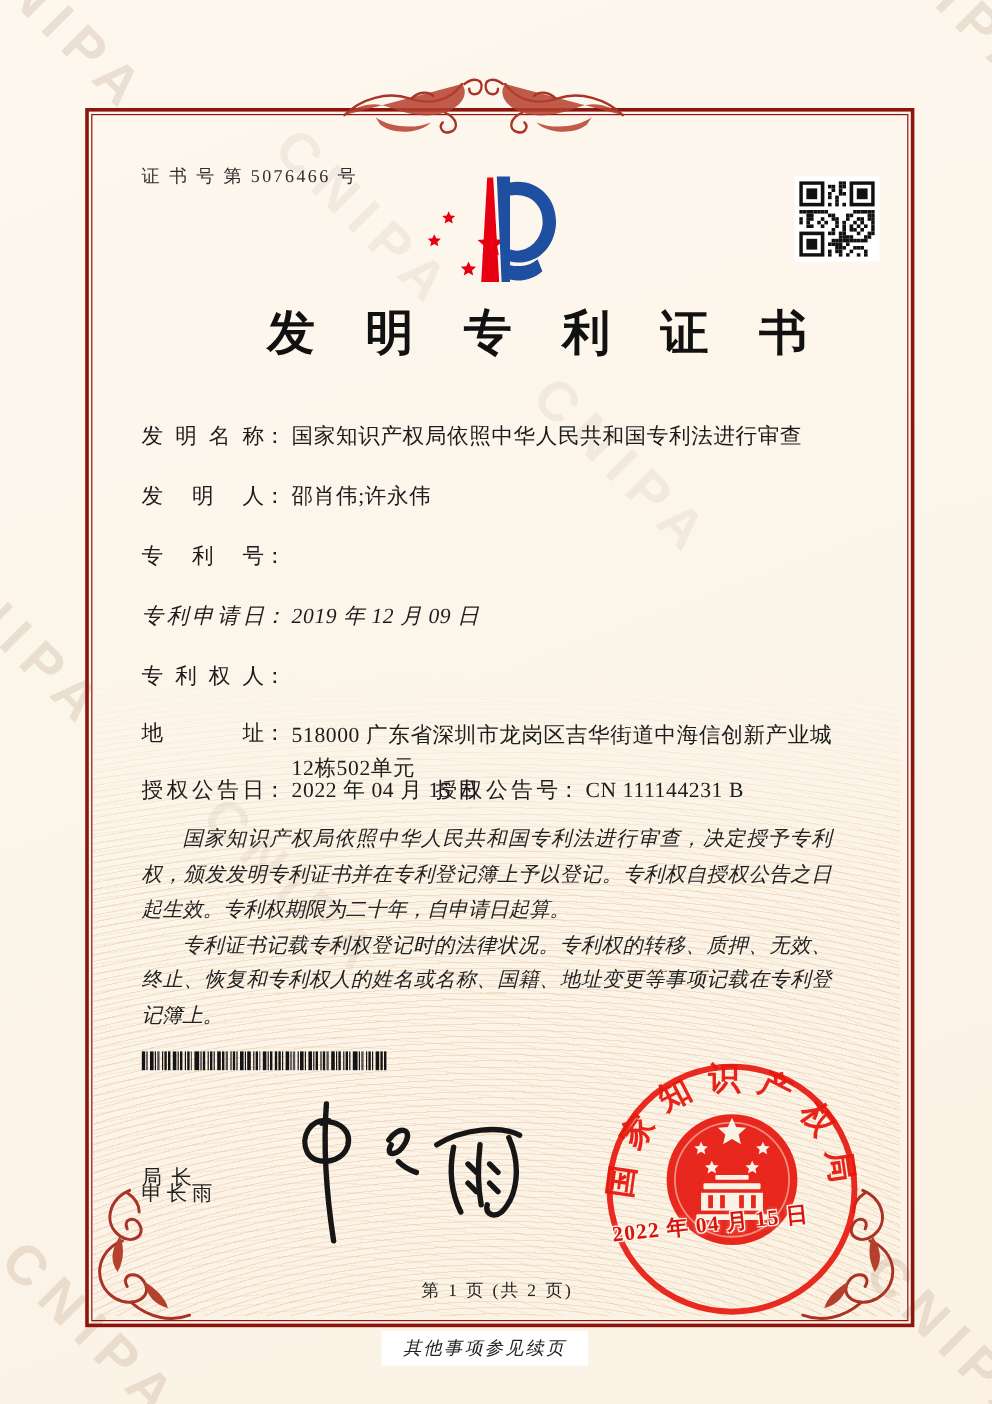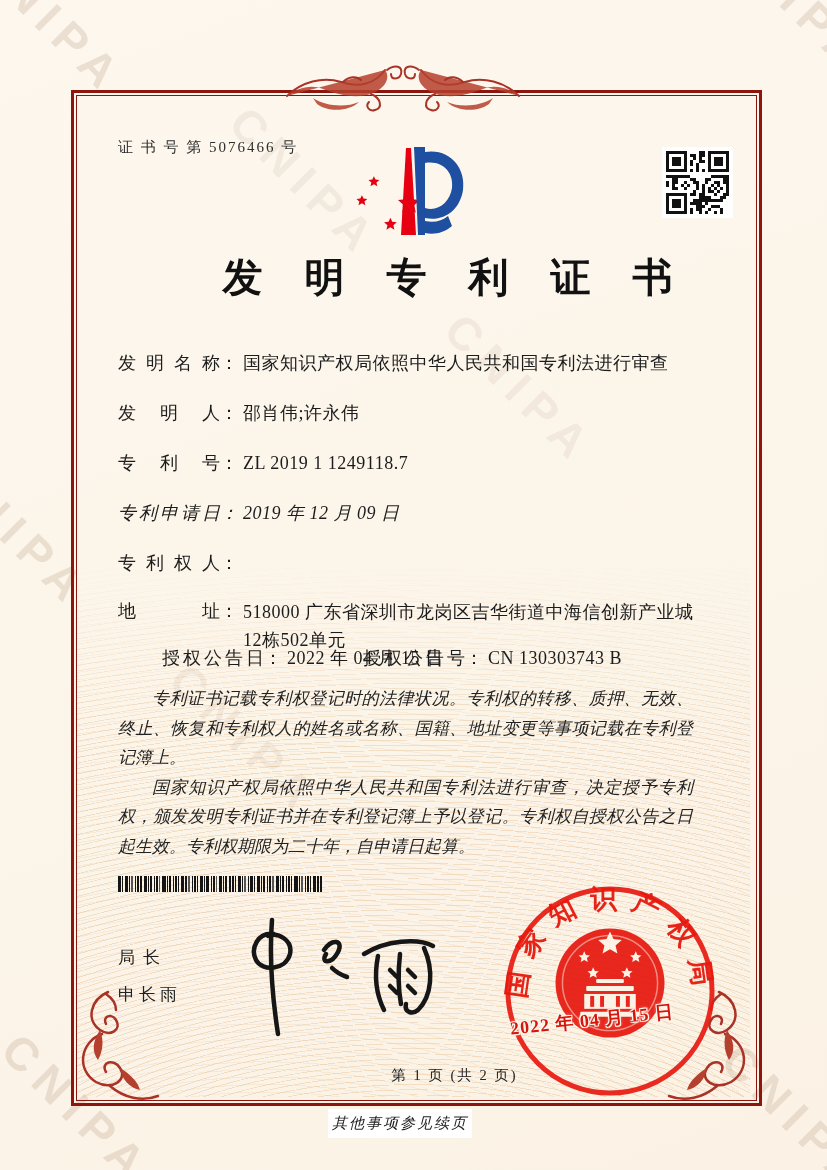--- a/index.html
+++ b/index.html
@@ -45,23 +45,23 @@
   .sig-label{left:118px;font-size:17px;letter-spacing:8px;color:#222;}
   .signature{left:228px;top:912px;}
   .seal{left:503px;top:884px;width:214px;height:214px;z-index:4;}
   .seal-date{
     left:506px;top:1008px;width:172px;z-index:5;text-align:center;
     font-size:18px;font-weight:bold;color:#d8150c;letter-spacing:1px;white-space:nowrap;
     transform:rotate(-6deg);
     text-shadow:-1px -1px 0 #fdf6ec,1px -1px 0 #fdf6ec,-1px 1px 0 #fdf6ec,1px 1px 0 #fdf6ec,0 0 4px #fdf6ec;
   }
   .page-info{left:72px;top:1066px;width:685px;text-align:center;font-size:14.5px;
-             letter-spacing:2px;color:#222;padding-left:40px;}
+             letter-spacing:2px;color:#222;}
   .cont-strip{
-    left:328px;top:1109px;width:144px;height:29px;background:#ffffff;z-index:5;
+    left:318px;top:1109px;width:172px;height:29px;background:#ffffff;z-index:5;
     display:flex;align-items:center;justify-content:center;
     font-size:15px;letter-spacing:2px;color:#222;font-style:italic;
   }
   .ornament{z-index:3;pointer-events:none;}
 </style>
 </head>
 <body>
 
 <div class="page">
 
@@ -279,50 +279,49 @@
     <span class="fvalue wrap">国家知识产权局依照中华人民共和国专利法进行审查</span>
   </div>
   <div class="abs frow" style="top:400px;">
     <span class="flabel">发明人</span>
       <span class="fcolon">：</span>
     <span class="fvalue">邵肖伟;许永伟</span>
   </div>
   <div class="abs frow" style="top:450px;">
     <span class="flabel">专利号</span>
       <span class="fcolon">：</span>
-    <span class="fvalue">ZL 2019 1 1249118.7</span>
   </div>
   <div class="abs frow" style="top:500px;font-style:italic;">
     <span class="flabel">专利申请日</span>
       <span class="fcolon">：</span>
     <span class="fvalue">2019 年 12 月 09 日</span>
   </div>
   <div class="abs frow" style="top:550px;">
     <span class="flabel">专利权人</span>
       <span class="fcolon">：</span>
   </div>
   <div class="abs frow" style="top:598px;">
     <span class="flabel">地址</span>
       <span class="fcolon">：</span>
     <span class="fvalue wrap" style="line-height:28px;">518000 广东省深圳市龙岗区吉华街道中海信创新产业城12栋502单元</span>
   </div>
-  <div class="abs frow" style="top:645px;margin-left:44px;">
+  <div class="abs frow" style="top:645px;">
     <span class="flabel">授权公告日</span>
       <span class="fcolon">：</span>
     <span class="fvalue">2022 年 04 月 15 日</span>
   </div>
   <div class="abs frow" style="left:363px;top:645px;">
     <span class="flabel">授权公告号</span>
       <span class="fcolon">：</span>
-    <span class="fvalue">CN 130303743 B</span>
+    <span class="fvalue">CN 111144231 B</span>
   </div>
 
   <div class="abs body-text">
+    <p>国家知识产权局依照中华人民共和国专利法进行审查，决定授予专利权，颁发发明专利证书并在专利登记簿上予以登记。专利权自授权公告之日起生效。专利权期限为二十年，自申请日起算。</p>
     <p>专利证书记载专利权登记时的法律状况。专利权的转移、质押、无效、终止、恢复和专利权人的姓名或名称、国籍、地址变更等事项记载在专利登记簿上。</p>
-    <p>国家知识产权局依照中华人民共和国专利法进行审查，决定授予专利权，颁发发明专利证书并在专利登记簿上予以登记。专利权自授权公告之日起生效。专利权期限为二十年，自申请日起算。</p>
   </div>
 
   <svg class="abs barcode" id="barcode-svg" width="212" height="16" viewBox="0 0 212 16">
       <rect x="0" y="0" width="3" height="16" fill="#141414"></rect>
       <rect x="4" y="0" width="1" height="16" fill="#141414"></rect>
       <rect x="7" y="0" width="3" height="16" fill="#141414"></rect>
       <rect x="11" y="0" width="1" height="16" fill="#141414"></rect>
       <rect x="13" y="0" width="2" height="16" fill="#555"></rect>
       <rect x="17" y="0" width="1" height="16" fill="#141414"></rect>
       <rect x="19" y="0" width="2" height="16" fill="#141414"></rect>
@@ -379,21 +378,21 @@
       <rect x="181" y="0" width="1" height="16" fill="#141414"></rect>
       <rect x="183" y="0" width="2" height="16" fill="#555"></rect>
       <rect x="187" y="0" width="1" height="16" fill="#141414"></rect>
       <rect x="189" y="0" width="2" height="16" fill="#141414"></rect>
       <rect x="192" y="0" width="1" height="16" fill="#141414"></rect>
       <rect x="195" y="0" width="3" height="16" fill="#141414"></rect>
       <rect x="199" y="0" width="2" height="16" fill="#141414"></rect>
       <rect x="202" y="0" width="2" height="16" fill="#141414"></rect>
     </svg>
 
-  <div class="abs sig-label" style="top:946px;">局长</div>
+  <div class="abs sig-label" style="top:970px;">局长</div>
   <div class="abs sig-label" style="top:983px;letter-spacing:4px;">申长雨</div>
 
   <svg class="abs signature" width="215" height="128" viewBox="0 0 215 128">
     <g stroke="#161616" stroke-width="4.5" fill="none" stroke-linecap="round" stroke-linejoin="round">
       <path d="M46,22 C30,20 22,36 28,48 C34,60 58,58 62,42 C65,28 50,20 40,24"></path>
       <path d="M44,8 C42,34 42,70 50,122"></path>
       <path d="M96,38 C104,26 116,28 110,40 C104,52 92,52 98,42"></path>
       <path d="M104,56 C108,60 113,63 119,65"></path>
       <path d="M136,42 C158,28 190,26 205,34"></path>
       <path d="M150,44 C146,64 148,82 156,98"></path>

